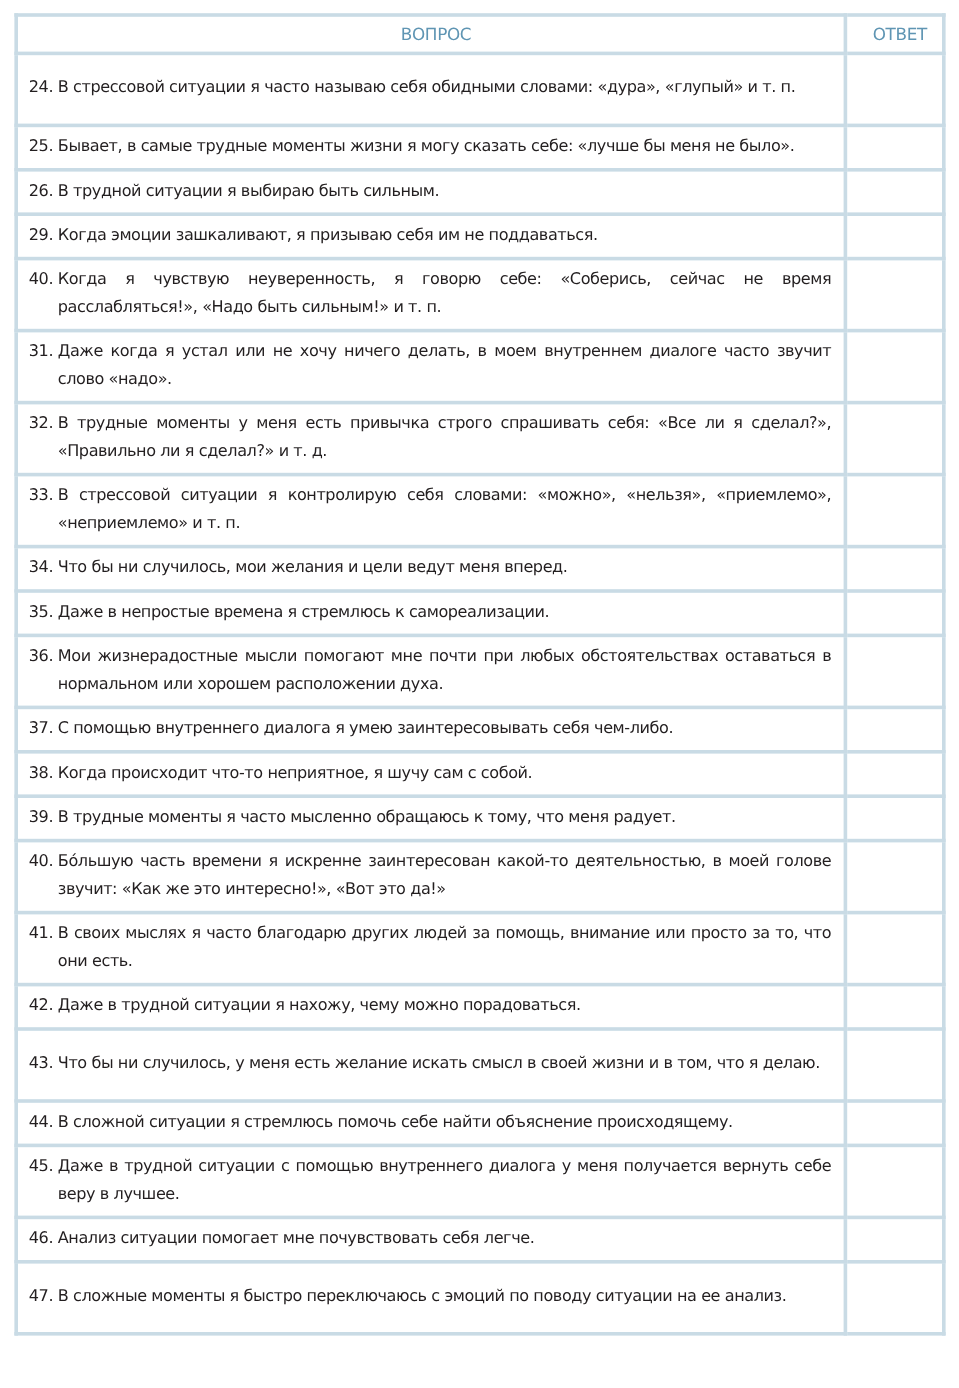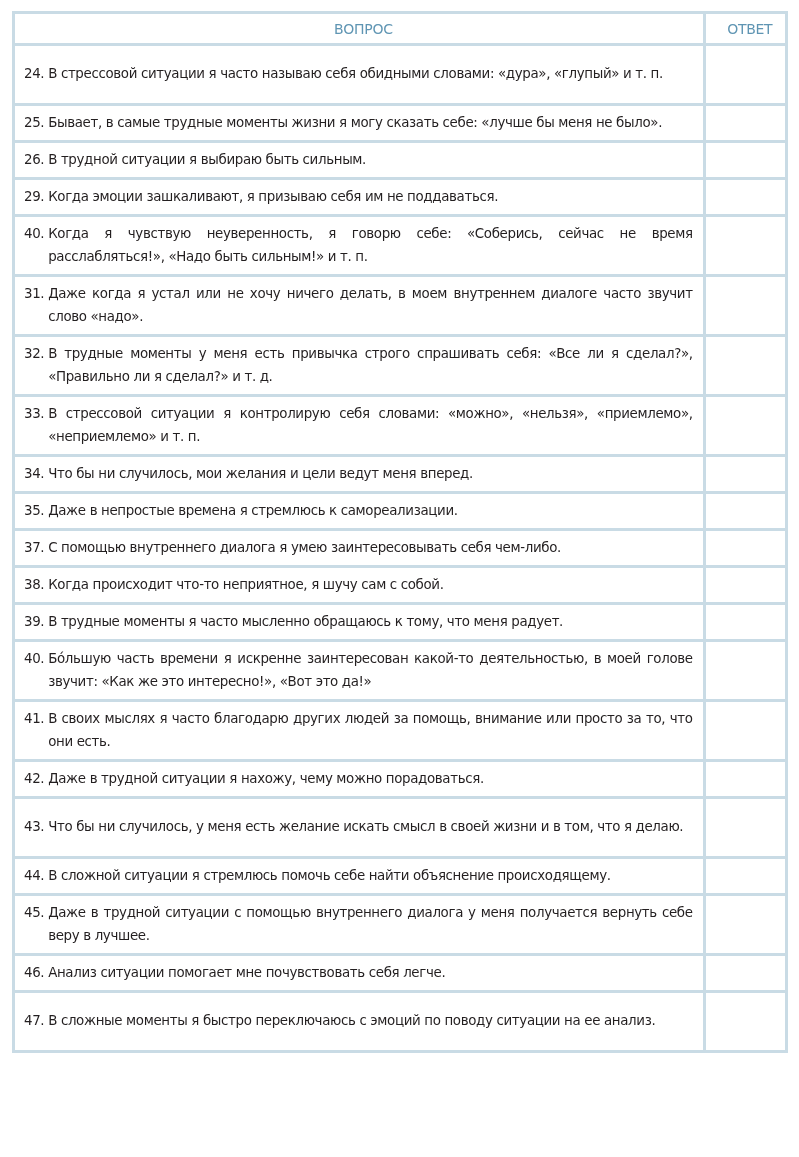--- a/index.html
+++ b/index.html
@@ -121,20 +121,29 @@
       </tr>
     <tr class="one">
         <td class="qcell">
           <div class="inner">
             <span class="num">35. </span>
             <span class="txt">Даже в непростые времена я стремлюсь к самореализации.</span>
           </div>
         </td>
         <td class="acell"></td>
       </tr>
+    <tr class="two">
+        <td class="qcell">
+          <div class="inner">
+            <span class="num">36. </span>
+            <span class="txt">Мои жизнерадостные мысли помогают мне почти при любых обстоятельствах оставаться в нормальном или хорошем расположении духа.</span>
+          </div>
+        </td>
+        <td class="acell"></td>
+      </tr>
     <tr class="one">
         <td class="qcell">
           <div class="inner">
             <span class="num">37. </span>
             <span class="txt">С помощью внутреннего диалога я умею заинтересовывать себя чем-либо.</span>
           </div>
         </td>
         <td class="acell"></td>
       </tr>
     <tr class="one">

